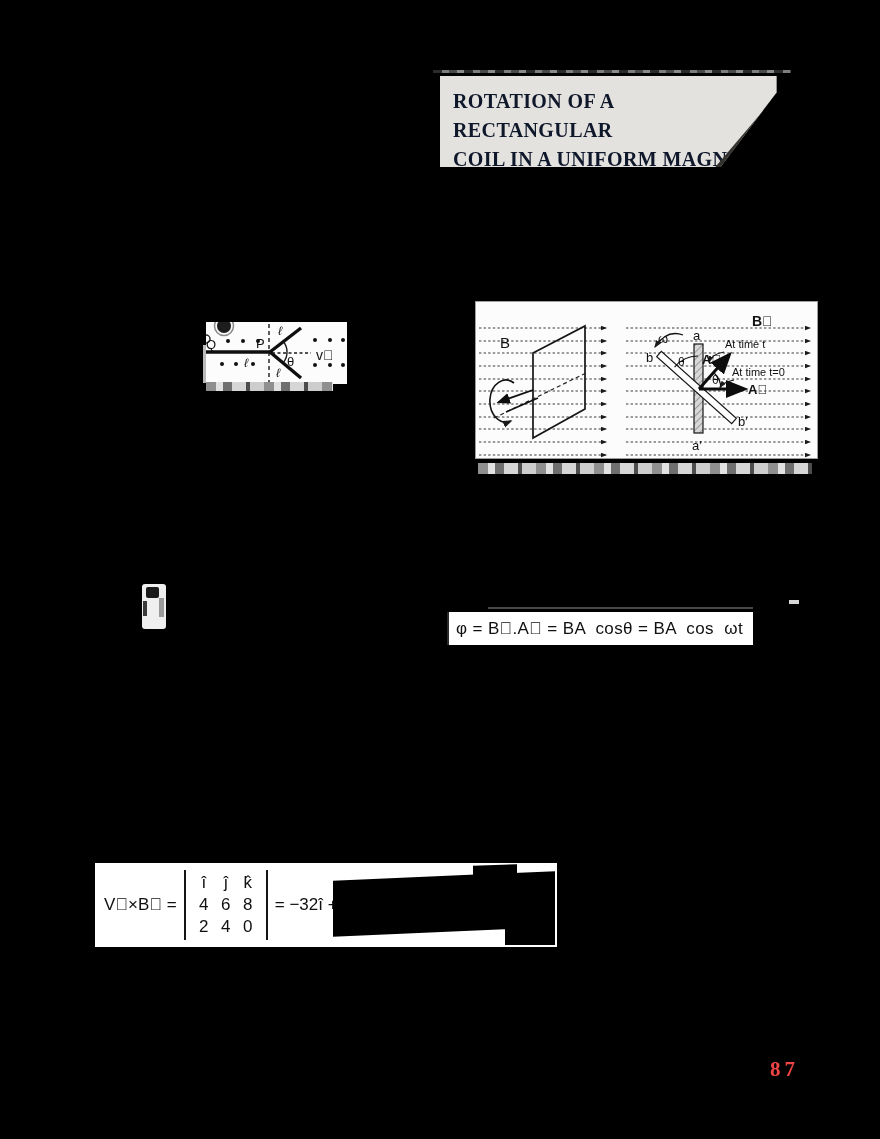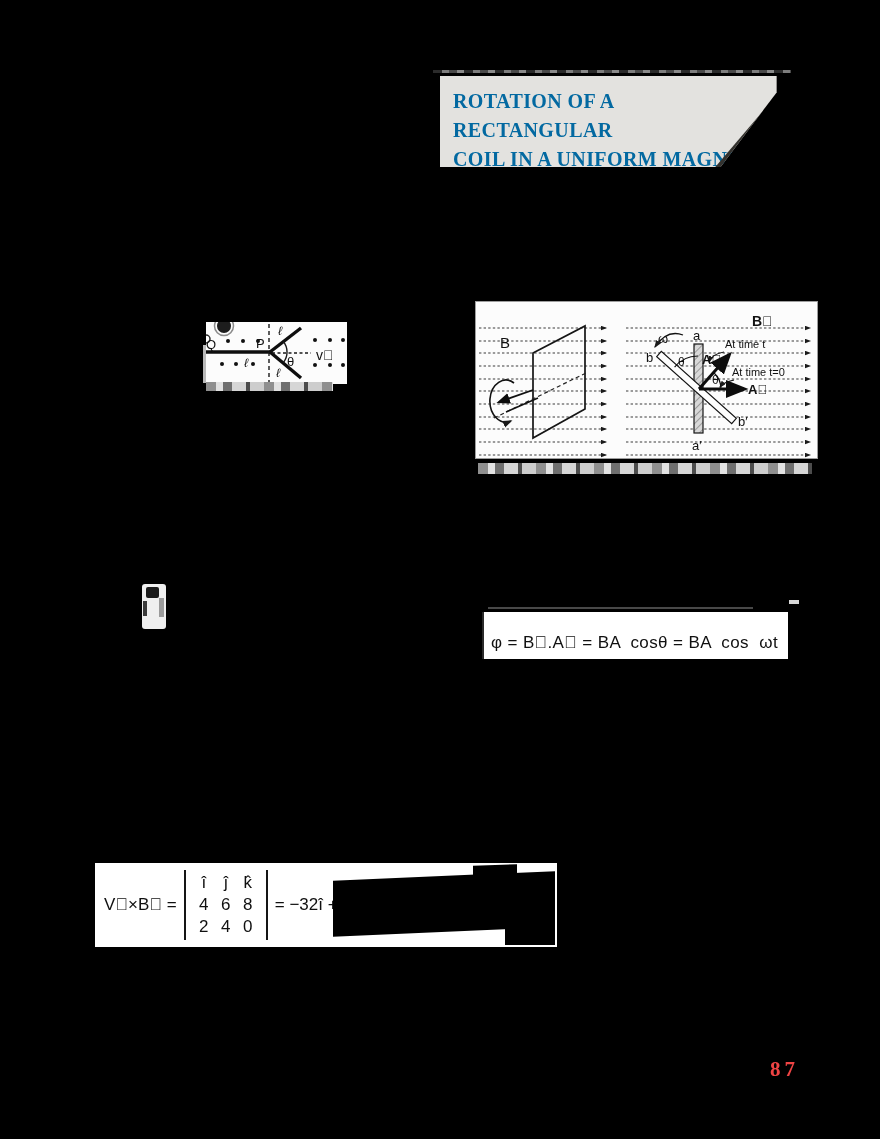--- a/index.html
+++ b/index.html
@@ -6,21 +6,21 @@
   #page{position:relative;width:880px;height:1139px;background:#000;overflow:hidden;
         font-family:"Liberation Sans",sans-serif;}
 
   
   .header-rule{position:absolute;left:433px;top:70px;width:358px;height:3px;
     background:repeating-linear-gradient(90deg,#2b2b2b 0 9px,#7d7d7d 9px 16px,#4a4a4a 16px 24px,#8a8a8a 24px 31px);}
   .header-box{position:absolute;left:440px;top:76px;width:338px;height:91px;background:#e3e2df;
     clip-path:polygon(0 0,99.6% 0,99.6% 18%,83% 100%,0 100%);
     padding:11px 0 0 13px;box-sizing:border-box;}
   .header-box .line{font-family:"Liberation Serif",serif;font-weight:700;font-size:20px;
-    line-height:29px;color:#0369a1;letter-spacing:.4px;}
+    line-height:29px;color:#0f172a;letter-spacing:.4px;}
   .fold{position:absolute;right:0;bottom:0;width:64px;height:80px;background:#34322e;
     clip-path:polygon(100% 8%,100% 26%,22% 100%,2% 100%);}
 
   
   .fig{position:absolute;}
   .wire-box{left:206px;top:322px;width:141px;height:62px;background:#fcfcfc;}
   .wire-edge{position:absolute;left:203px;top:345px;width:4px;height:38px;background:#b9b9b9;}
   .coil-box{left:475px;top:301px;width:341px;height:156px;background:#fcfcfc;border:1px solid #9e9e9e;}
   .torn{position:absolute;
     background:repeating-linear-gradient(90deg,#8f8f8f 0 10px,#e2e2e2 10px 17px,#6f6f6f 17px 26px,#d6d6d6 26px 40px,#4c4c4c 40px 44px,#cdcdcd 44px 58px);}
@@ -30,22 +30,22 @@
 
   
   .blob{position:absolute;left:142px;top:584px;width:24px;height:45px;background:#efefef;border-radius:3px;}
   .blob .m1{position:absolute;left:4px;top:3px;width:13px;height:11px;background:#1a1a1a;border-radius:2px;}
   .blob .m2{position:absolute;left:1px;top:17px;width:4px;height:15px;background:#3a3a3a;}
   .blob .m3{position:absolute;left:17px;top:14px;width:5px;height:19px;background:#9a9a9a;}
   .streak{position:absolute;left:488px;top:607px;width:265px;height:2px;background:#6e6e6e;opacity:.65;}
   .speck{position:absolute;left:789px;top:600px;width:10px;height:4px;background:#d8d8d8;}
 
   
-  .flux{position:absolute;left:482px;top:612px;height:33px;background:#fff;
-    border-left:2px solid #2a2a2a;display:flex;align-items:center;padding:14px 10px 0 7px;}
+  .flux{position:absolute;left:447px;top:612px;height:33px;background:#fff;
+    border-left:2px solid #2a2a2a;display:flex;align-items:center;padding:0 10px 0 7px;}
   .flux span{font-size:17px;color:#101010;white-space:pre;letter-spacing:.4px;}
 
   .matrix{position:absolute;left:95px;top:863px;width:462px;height:84px;background:#fff;}
   .matrix .content{position:relative;display:flex;align-items:center;gap:7px;
     padding-left:9px;height:100%;font-size:17px;color:#101010;z-index:1;}
   .det{border-left:2px solid #151515;border-right:2px solid #151515;padding:3px 7px;
     display:grid;grid-template-columns:repeat(3,22px);row-gap:2px;justify-items:center;}
   .mx-b1{position:absolute;left:238px;top:13px;right:2px;height:56px;background:#000;
     transform:skewY(-2.5deg);z-index:2;}
   .mx-b2{position:absolute;right:2px;bottom:2px;width:50px;height:26px;background:#000;z-index:2;}

